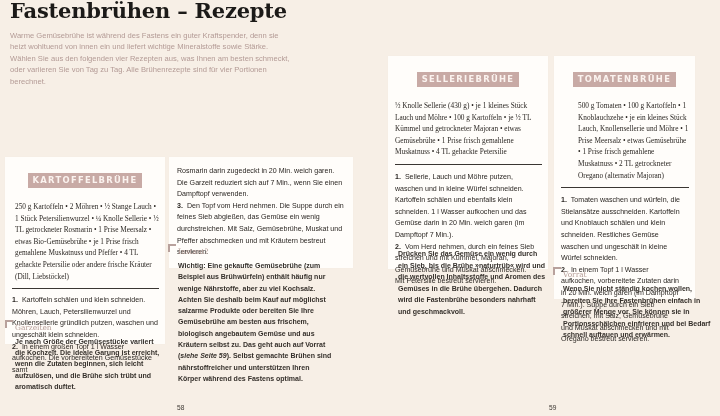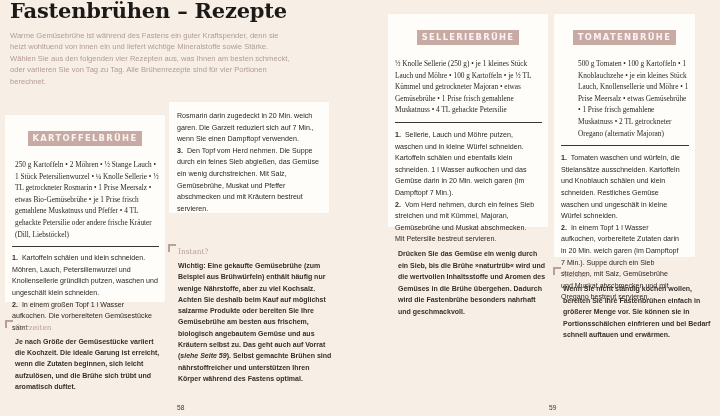--- a/index.html
+++ b/index.html
@@ -12,21 +12,21 @@
   .abs { position:absolute; }
   .title {
     left:10px; top:-2px; font-family:"DejaVu Serif", serif; font-weight:bold;
     font-size:21px; color:#1c1a18; letter-spacing:-0.2px; white-space:nowrap;
   }
   .intro {
     left:10px; top:30px; width:285px; font-size:7.6px; line-height:11.4px;
     color:#b39a95;
   }
   .card {
-    background:#fffdfa; box-shadow:0 0 1px rgba(0,0,0,0.04);
+    background:#fffdfa; box-shadow:0 0 1px rgba(0,0,0,0.04);margin-top:42px;
   }
   .badge-wrap { text-align:center; margin-top:12px; margin-bottom:13px; }
   .badge {
     display:inline-block; background:#c8aaa5; color:#fbf3ef;
     font-family:"DejaVu Sans", sans-serif; font-weight:bold; font-size:8.4px;
     letter-spacing:1.3px; padding:2px 5px 3px 5px; text-transform:uppercase;
   }
   .ing {
     font-family:"Liberation Serif", serif; font-size:7.6px; line-height:11.6px;
     color:#2b2723; padding:0 11px;
@@ -63,21 +63,21 @@
   <div class="ing" style="padding:0 6px 0 10px; font-size:7.3px;">250 g Kartoffeln • 2 Möhren • ½ Stange Lauch • 1 Stück Petersilienwurzel • ¼ Knolle Sellerie • ½ TL getrockneter Rosmarin • 1 Prise Meersalz • etwas Bio-Gemüsebrühe • je 1 Prise frisch gemahlene Muskatnuss und Pfeffer • 4 TL gehackte Petersilie oder andere frische Kräuter (Dill, Liebstöckel)</div>
   <div class="rule" style="margin:6px 6px 6px 7px;"></div>
   <div class="steps" style="padding:0 6px 0 7px; font-size:7.1px;">
     <b>1.</b>&nbsp;
     <span>Kartoffeln schälen und klein schneiden. Möhren, Lauch, Petersilienwurzel und Knollensellerie gründlich putzen, waschen und ungeschält klein schneiden.</span><br>
     <b>2.</b>&nbsp;
     <span>In einem großen Topf 1 l Wasser aufkochen. Die vorbereiteten Gemüsestücke samt</span>
   </div>
 </div>
 
-<div class="abs card" style="left:169px; top:102px; width:160px; height:111px;">
+<div class="abs card" style="left:169px; top:115px; width:184px; height:111px;">
   <div class="steps" style="padding:9px 8px 0 8px; font-size:7.1px;">
     <span>Rosmarin darin zugedeckt in 20 Min. weich garen. Die Garzeit reduziert sich auf 7 Min., wenn Sie einen Dampftopf verwenden.</span><br>
     <b>3.</b>&nbsp;
     <span>Den Topf vom Herd nehmen. Die Suppe durch ein feines Sieb abgießen, das Gemüse ein wenig durchstreichen. Mit Salz, Gemüsebrühe, Muskat und Pfeffer abschmecken und mit Kräutern bestreut servieren.</span>
   </div>
 </div>
 
 <div class="abs" style="left:5px; top:323px; width:160px;">
   <div class="tip-head">
     <span class="bracket"></span>
@@ -93,21 +93,21 @@
   </div>
   <div class="tip-body" style="font-size:7px; line-height:11.3px;"><span>Wichtig: Eine gekaufte Gemüsebrühe (zum Beispiel aus Brühwürfeln) enthält häufig nur wenige Nährstoffe, aber zu viel Kochsalz. Achten Sie deshalb beim Kauf auf möglichst salzarme Produkte oder bereiten Sie Ihre Gemüsebrühe am besten aus frischem, biologisch angebautem Gemüse und aus Kräutern selbst zu. Das geht auch auf Vorrat (</span><i>siehe Seite 59</i><span>). Selbst gemachte Brühen sind nährstoffreicher und unterstützen Ihren Körper während des Fastens optimal.</span></div>
 </div>
 
 <div class="abs pagenum" style="left:177px; top:404px;">58</div>
 
 <div class="abs card" style="left:388px; top:14px; width:160px; height:213px;">
   <div class="badge-wrap">
     <span class="badge">Selleriebrühe</span>
   </div>
-  <div class="ing" style="padding:0 6px 0 7px; font-size:7.3px;">½ Knolle Sellerie (250 g) • je 1 kleines Stück Lauch und Möhre • 100 g Kartoffeln • je ½ TL Kümmel und getrockneter Majoran • etwas Gemüsebrühe • 1 Prise frisch gemahlene Muskatnuss • 4 TL gehackte Petersilie</div>
+  <div class="ing" style="padding:0 6px 0 7px; font-size:7.3px;">½ Knolle Sellerie (430 g) • je 1 kleines Stück Lauch und Möhre • 100 g Kartoffeln • je ½ TL Kümmel und getrockneter Majoran • etwas Gemüsebrühe • 1 Prise frisch gemahlene Muskatnuss • 4 TL gehackte Petersilie</div>
   <div class="rule" style="margin:6px 6px 7px 7px;"></div>
   <div class="steps" style="padding:0 12px 0 7px; font-size:7.1px;">
     <b>1.</b>&nbsp;
     <span>Sellerie, Lauch und Möhre putzen, waschen und in kleine Würfel schneiden. Kartoffeln schälen und ebenfalls klein schneiden. 1 l Wasser aufkochen und das Gemüse darin in 20 Min. weich garen (im Dampftopf 7 Min.).</span><br>
     <b>2.</b>&nbsp;
     <span>Vom Herd nehmen, durch ein feines Sieb streichen und mit Kümmel, Majoran, Gemüsebrühe und Muskat abschmecken. Mit Petersilie bestreut servieren.</span>
   </div>
 </div>
 
 <div class="abs card" style="left:554px; top:14px; width:141px; height:243px;">

